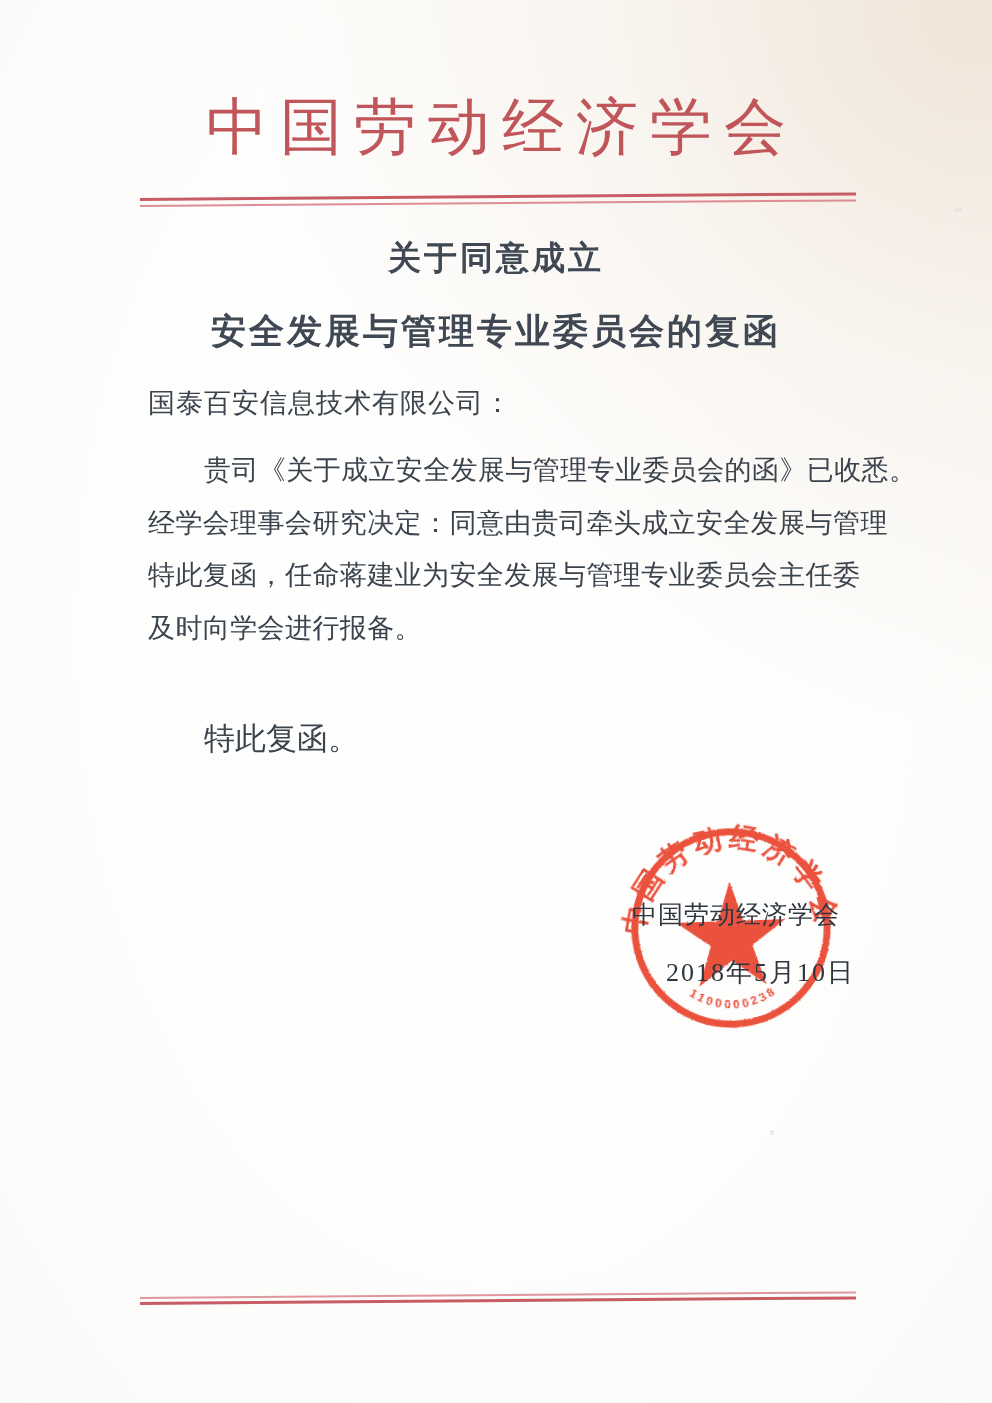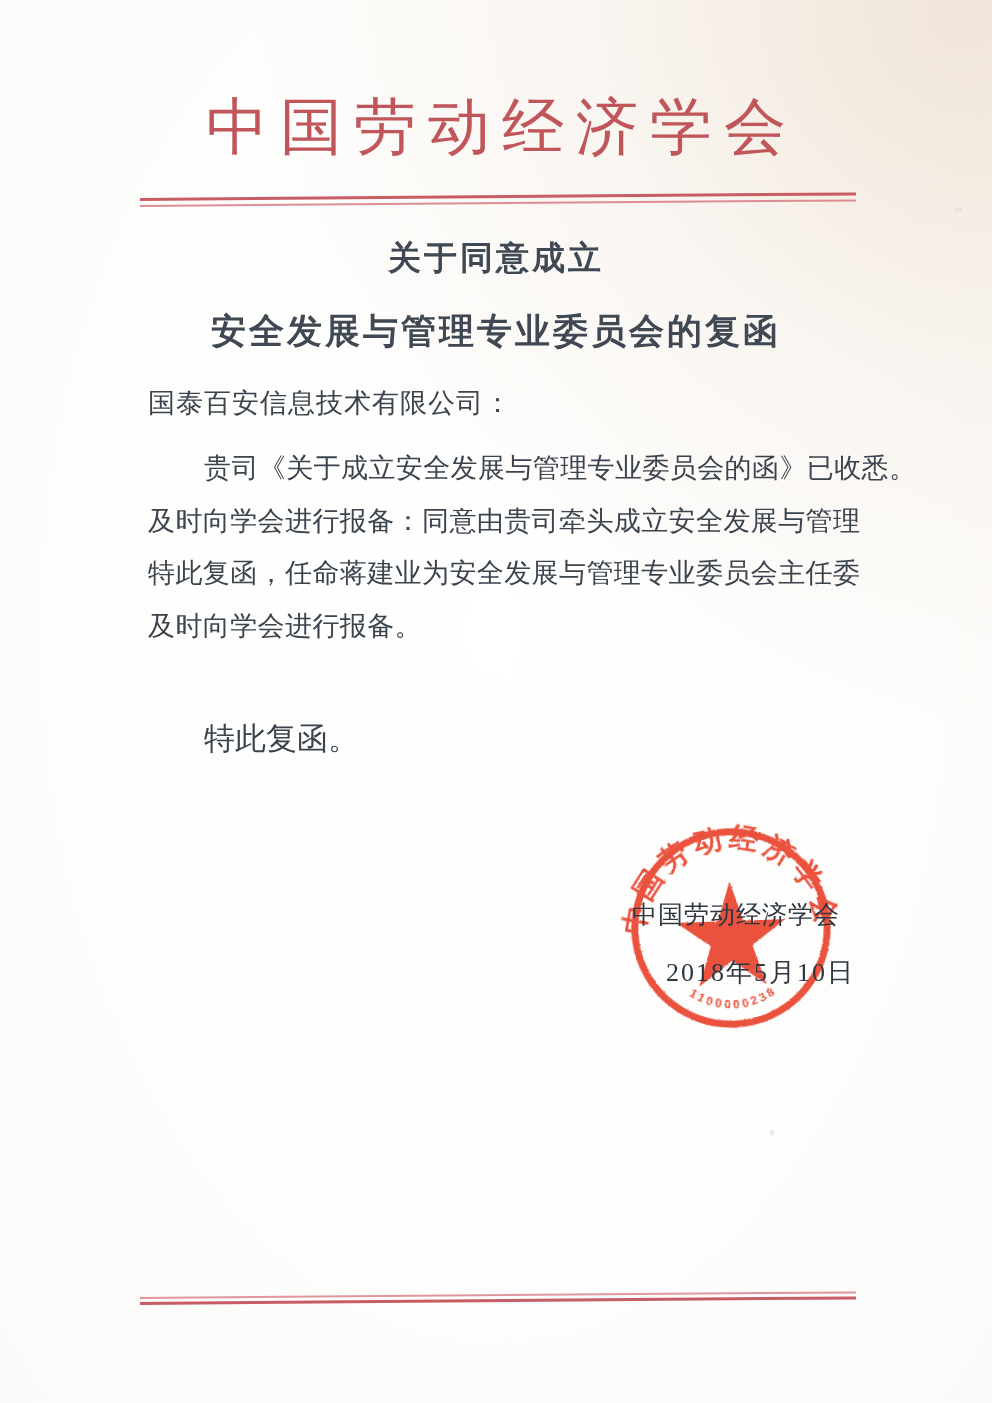--- a/index.html
+++ b/index.html
@@ -121,21 +121,21 @@
     letter-spacing: 1px;
     font-family: "Liberation Serif", "DejaVu Serif", serif;
   }
   .body-block {
     position: absolute;
     left: 148px;
     top: 444px;
     width: 712px;
     font-size: 27px;
     color: #3b434d;
-    font-family: Liberation Mono, monospace;
+    font-family: Liberation Serif, serif;
   }
   .body-line {
     height: 52.5px;
     line-height: 52.5px;
     letter-spacing: 0.4px;
     white-space: nowrap;
   }
   .body-line.indent { text-indent: 56px; }
   .closing {
     position: absolute;
@@ -204,21 +204,21 @@
     <div class="r2"></div>
   </div>
 
   <div class="doc-title doc-title-1">关于同意成立</div>
   <div class="doc-title doc-title-2">安全发展与管理专业委员会的复函</div>
 
   <div class="recipient">国泰百安信息技术有限公司：</div>
 
   <div class="body-block">
     <div class="body-line indent">贵司《关于成立安全发展与管理专业委员会的函》已收悉。</div>
-    <div class="body-line">及时向学会进行报备：同意由贵司牵头成立安全发展与管理</div>
+    <div class="body-line">经学会理事会研究决定：同意由贵司牵头成立安全发展与管理</div>
     <div class="body-line">特此复函，任命蒋建业为安全发展与管理专业委员会主任委</div>
     <div class="body-line">及时向学会进行报备。</div>
   </div>
 
   <div class="closing">特此复函。</div>
 
   <div class="seal-area">
 
     <svg class="seal-stamp" viewBox="0 0 240 234">
       <defs>

